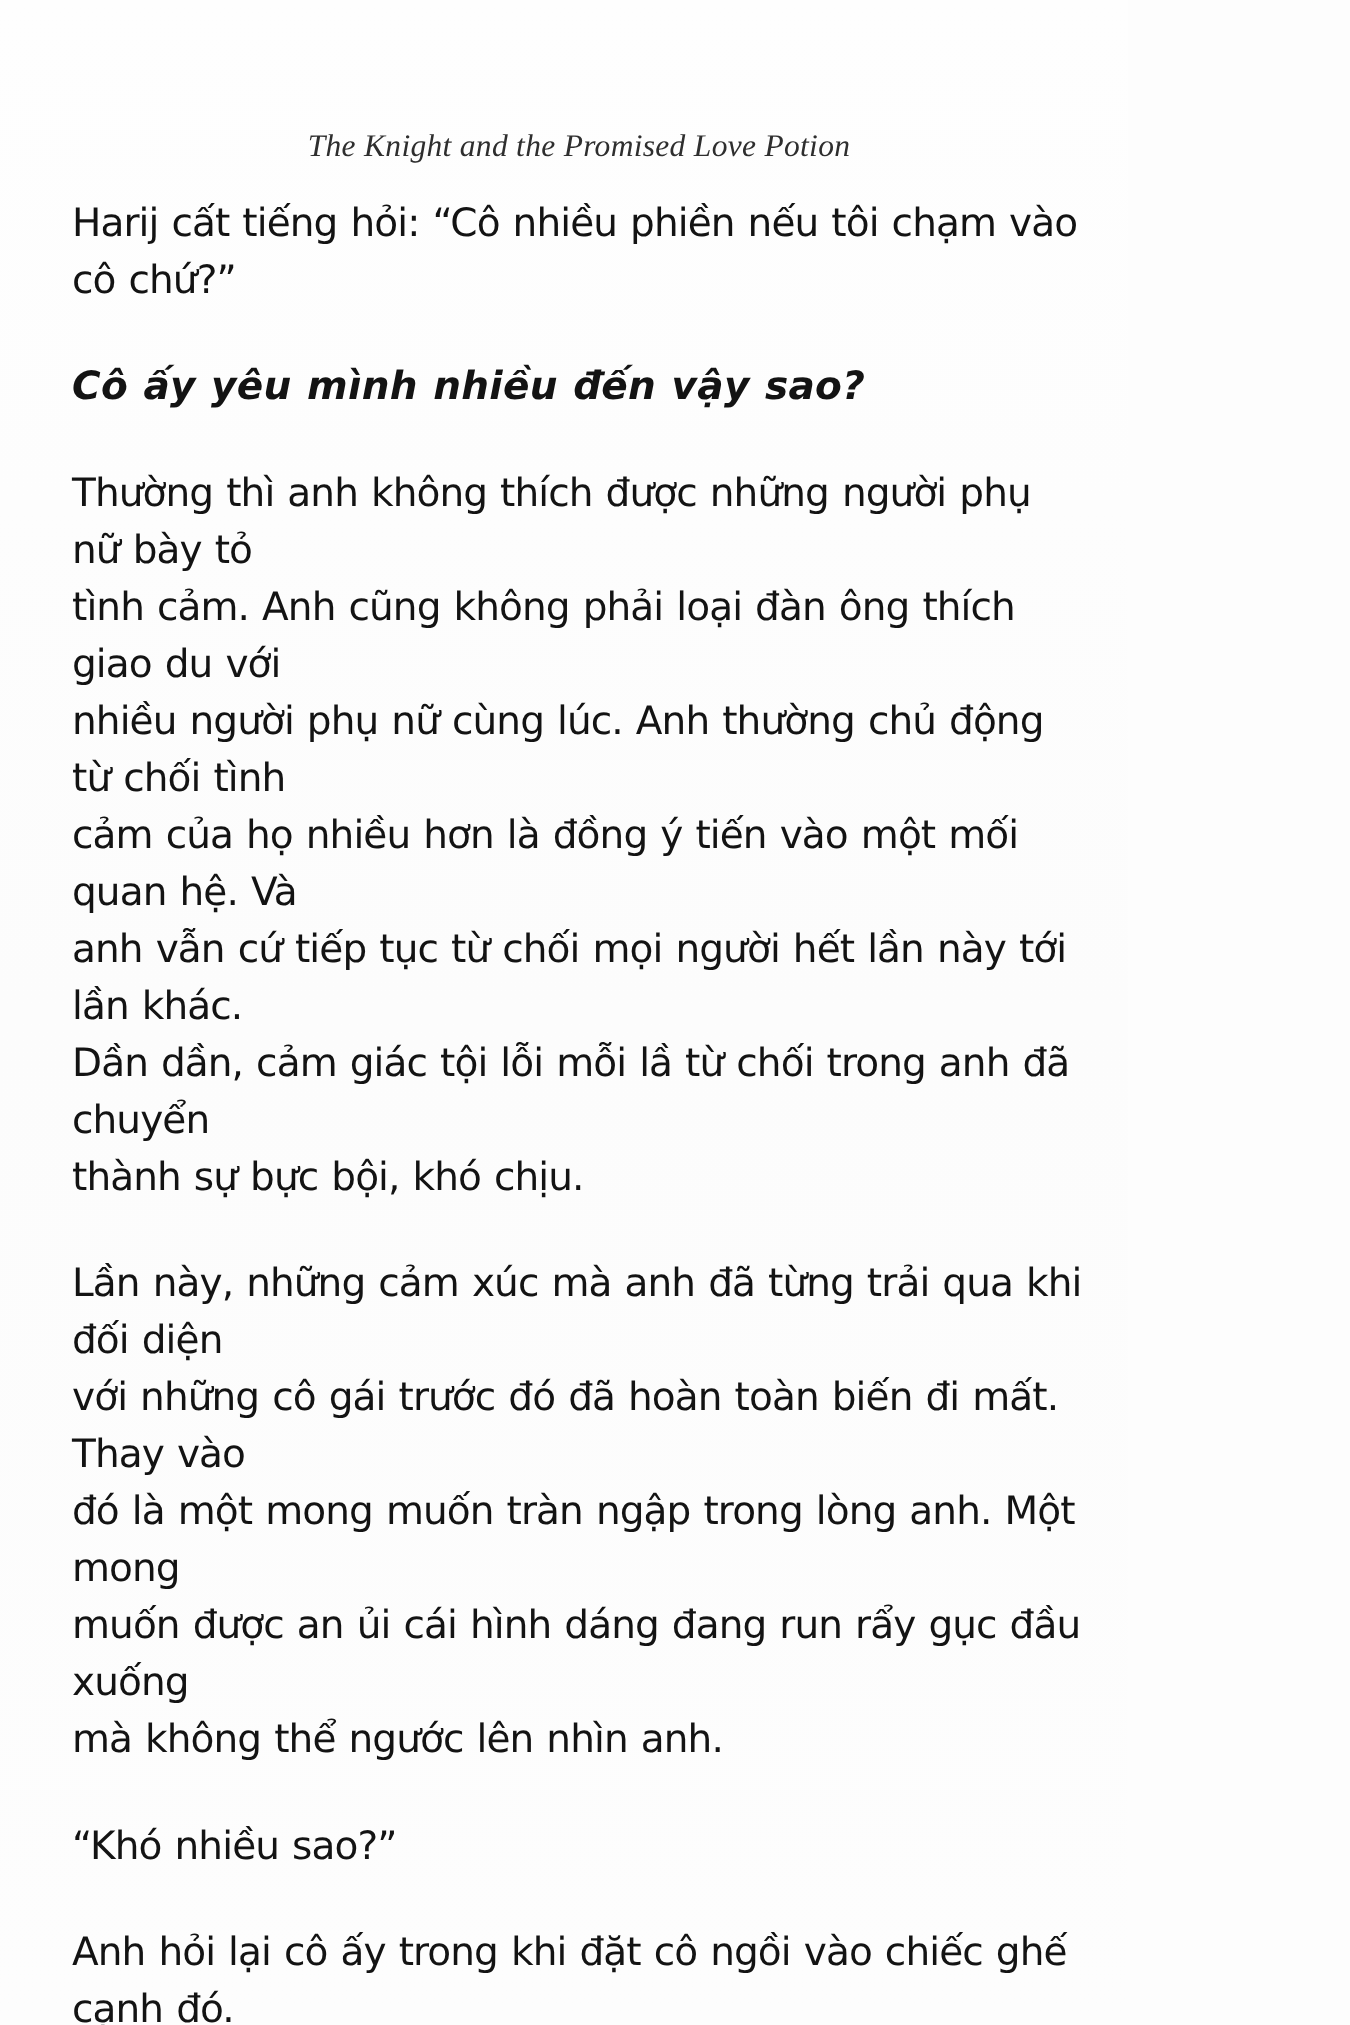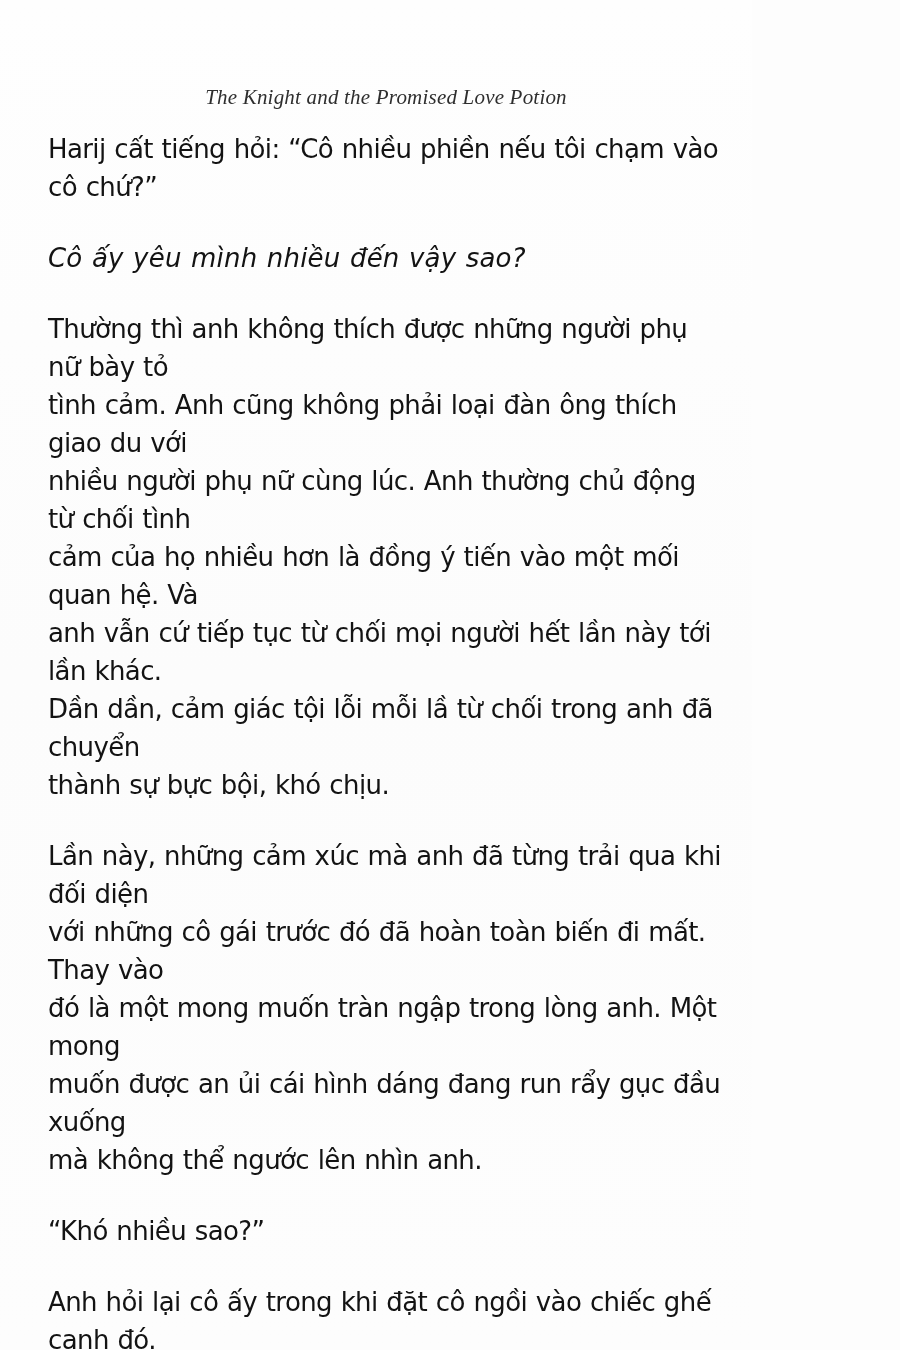--- a/index.html
+++ b/index.html
@@ -39,21 +39,21 @@
     word-spacing: 1px;
   }
   .para {
     margin: 0 0 33px 0;
   }
   .para:last-child {
     margin-bottom: 0;
   }
   .para.italic {
     font-style: italic;
-    font-weight: normal;
+    font-weight: bold;
     letter-spacing: 0.2px;
   }
 </style>
 </head>
 <body>
 
 <div class="page">
   <div class="chapter-title">The Knight and the Promised Love Potion</div>
   <div class="page-body" id="body-container">
       <p class="para">Harij cất tiếng hỏi: “Cô nhiều phiền nếu tôi chạm vào cô chứ?”</p>

